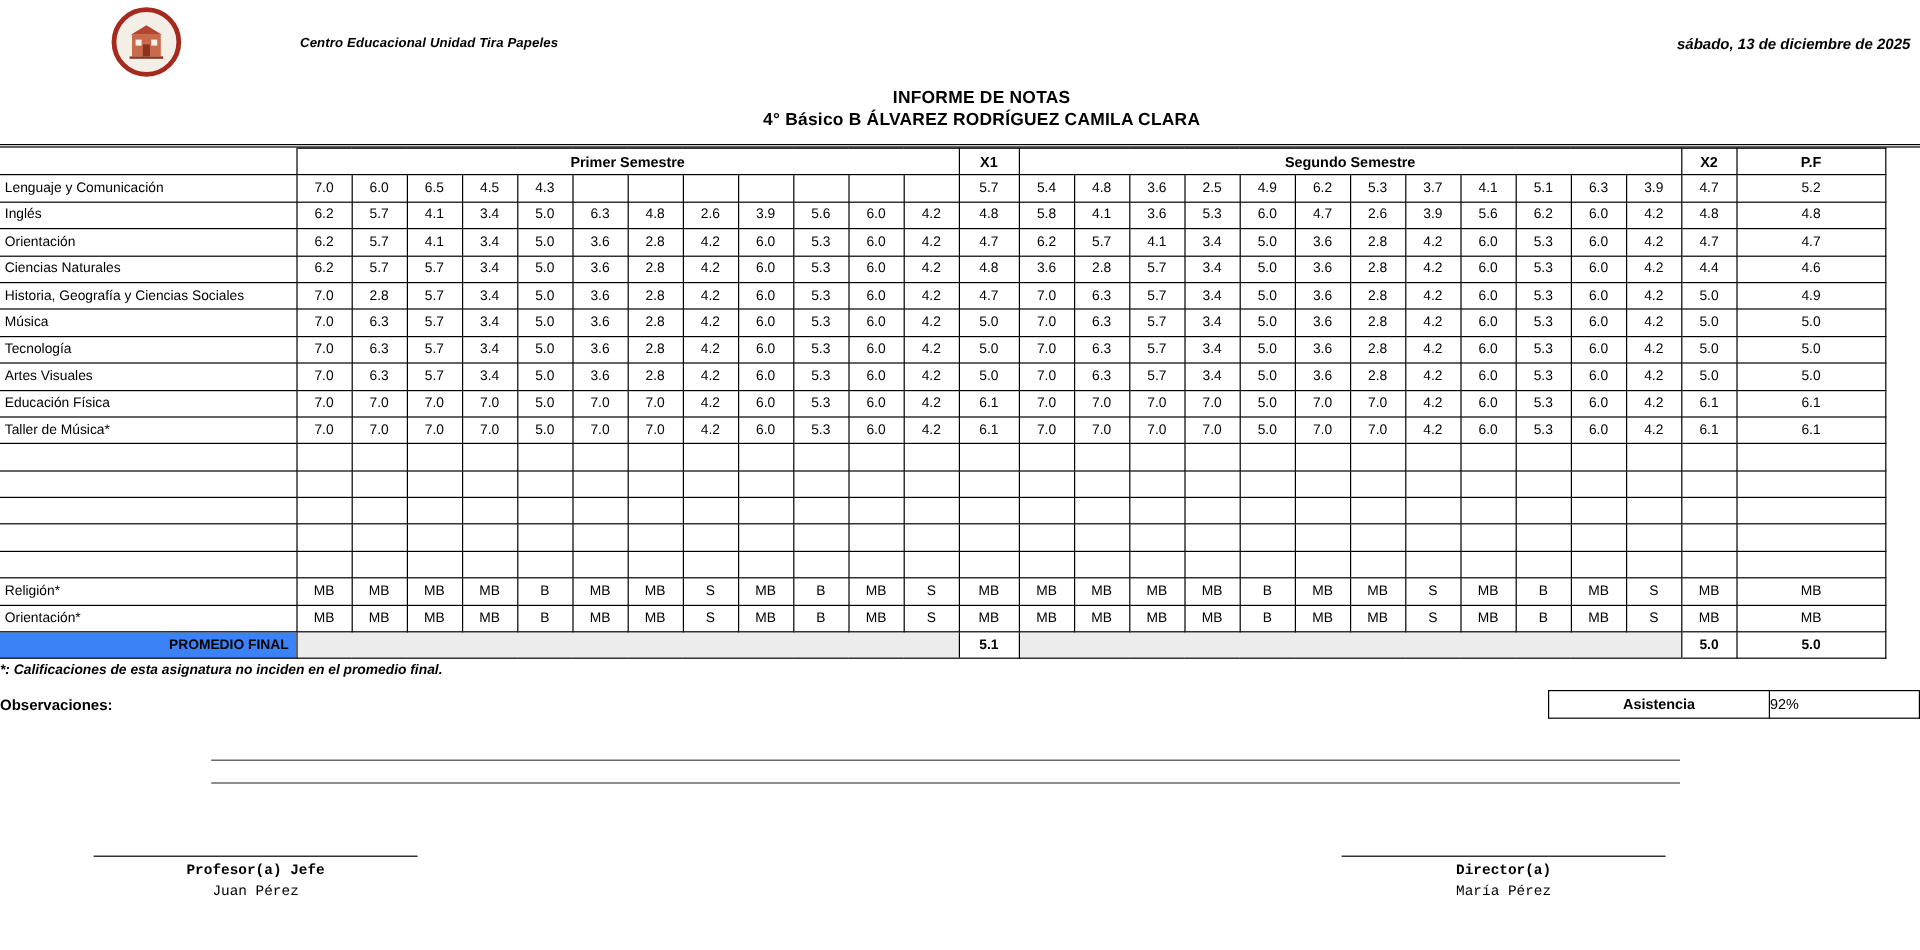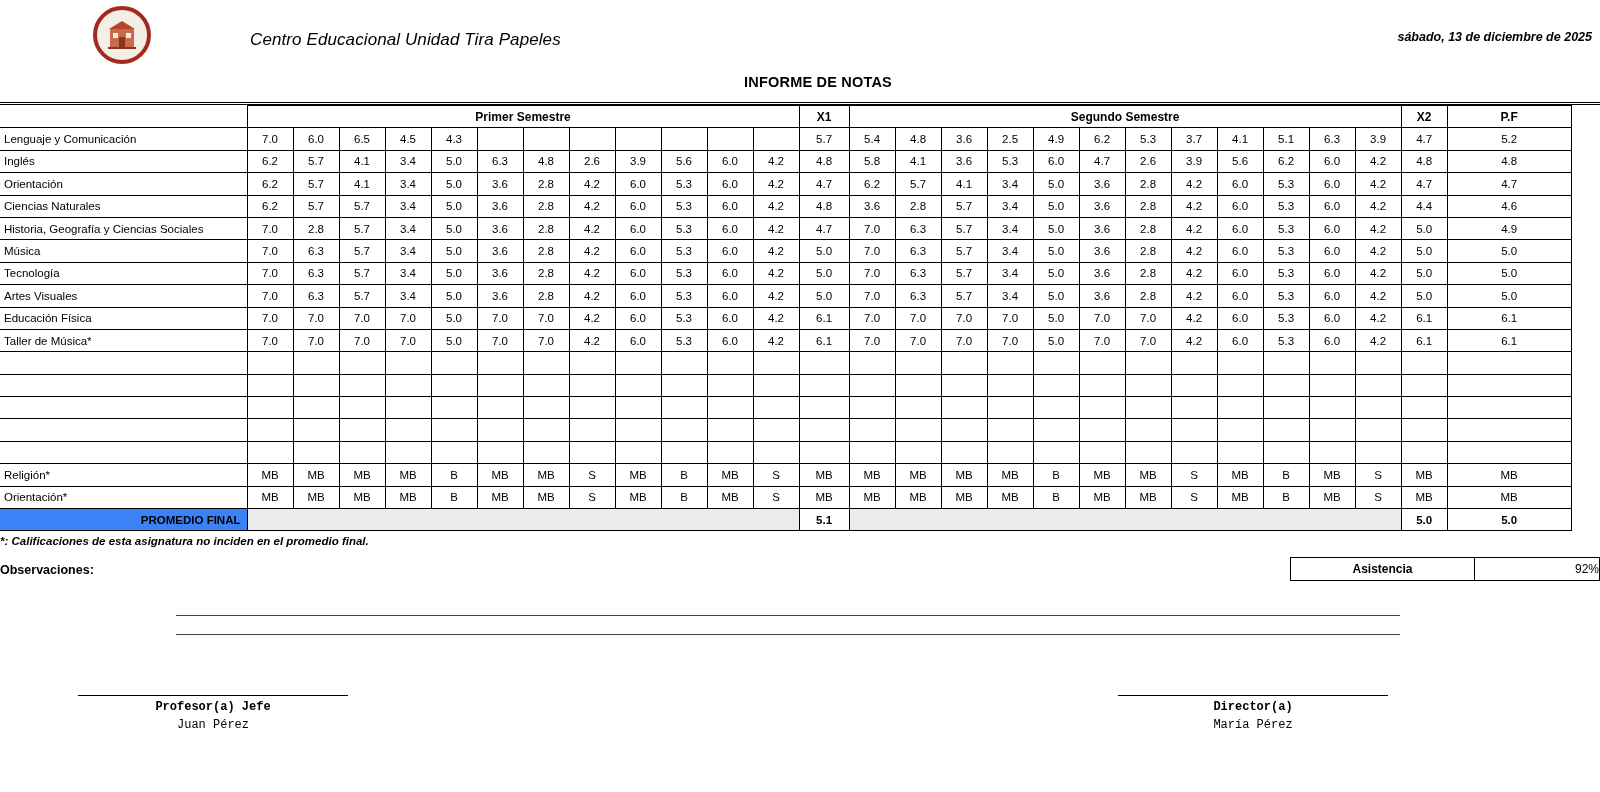--- a/index.html
+++ b/index.html
@@ -26,23 +26,23 @@
     width: 58px; height: 58px;
     border-radius: 50%;
     background: #f4efe6;
     border: 4px solid #a52a1e;
     display: flex; align-items: center; justify-content: center;
   }
   .logo svg { display: block; }
   .school-name {
     position: absolute;
     left: 250px; top: 30px;
-    font-size: 17px;
+    font-size: 11px;
     font-style: italic;
-    font-weight: normal;
+    font-weight: bold;
     letter-spacing: 0.1px;
   }
   .doc-date {
     position: absolute;
     right: 8px; top: 30px;
     font-size: 12.5px;
     font-style: italic;
     font-weight: bold;
   }
 
@@ -155,21 +155,21 @@
     width: 185px;
     border: 1px solid #000;
     text-align: center;
     font-weight: bold;
     padding: 4px 0;
   }
   .attendance .val {
     width: 125px;
     border: 1px solid #000;
     border-left: none;
-    text-align: right;
+    text-align: left;
     padding: 4px 0;
   }
 
   .obs-lines {
     margin-top: 4px;
     margin-left: 176px;
     width: 1224px;
   }
   .obs-lines .line {
     border-bottom: 1px solid #444;
@@ -213,20 +213,21 @@
         <rect x="3" y="27" width="28" height="2" fill="#8d3322"></rect>
       </svg>
     </span>
   </div>
   <div class="school-name">Centro Educacional Unidad Tira Papeles</div>
   <div class="doc-date">sábado, 13 de diciembre de 2025</div>
 </div>
 
 <div class="title-block">
   <div class="t1">INFORME DE NOTAS</div>
+  <div class="t2">4° Básico B ÁLVAREZ RODRÍGUEZ CAMILA CLARA</div>
 </div>
 
 <div class="rule-double"></div>
 
 <table class="grades">
   <colgroup>
     <col style="width:247px">
     <col span="12" style="width:46px">
     <col style="width:50px">
     <col span="12" style="width:46px">

